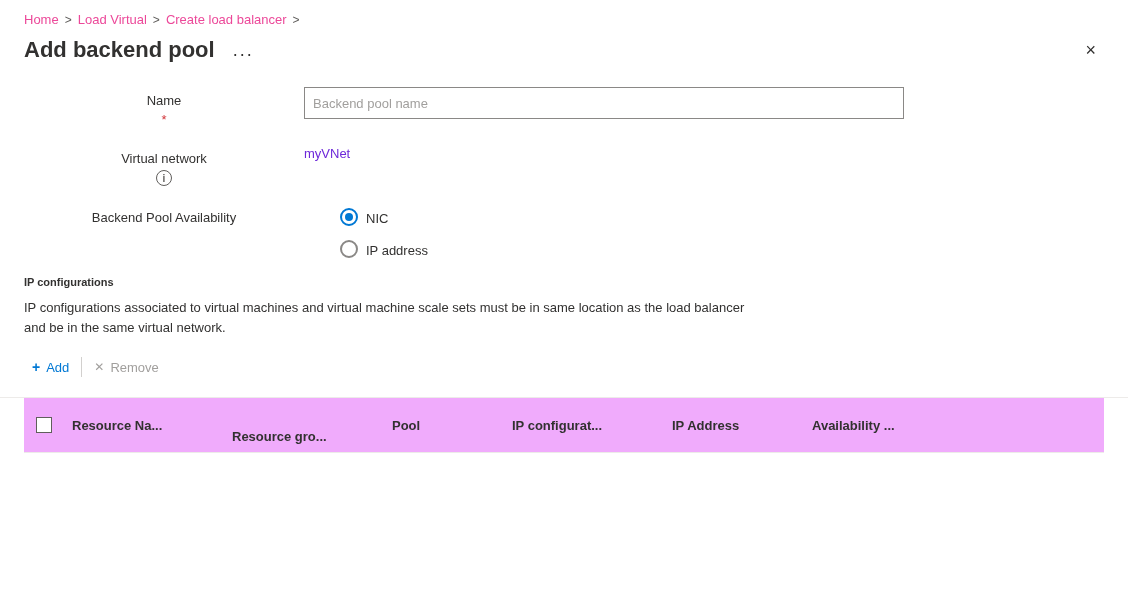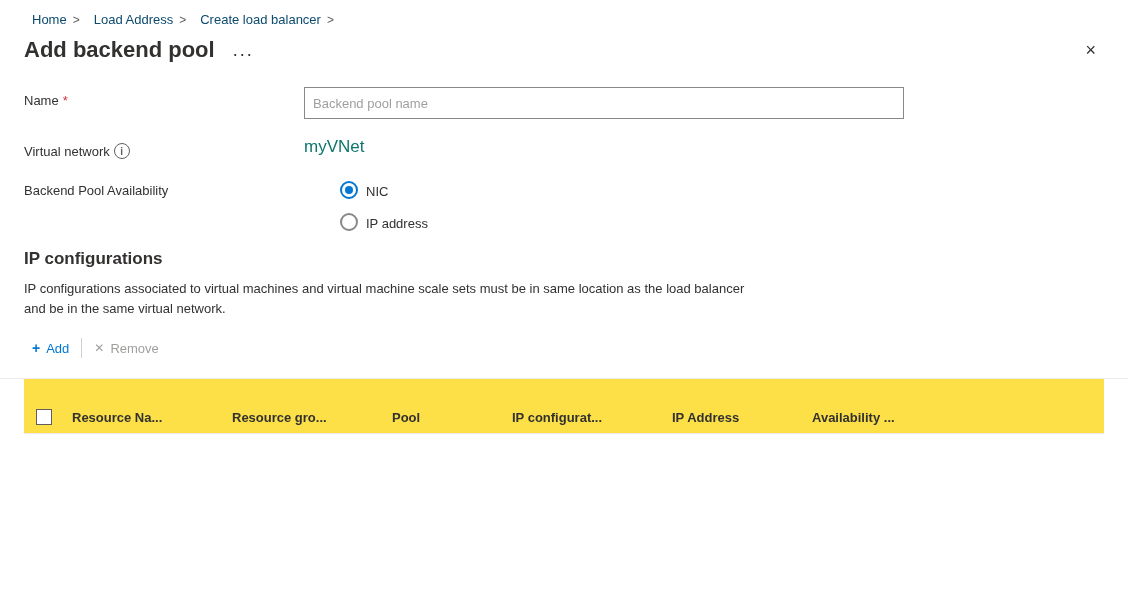--- a/index.html
+++ b/index.html
@@ -14,23 +14,22 @@
     }
 
     .breadcrumb {
       display: flex;
       align-items: center;
       gap: 6px;
       padding: 12px 24px 6px 24px;
       font-size: 13px;
     }
     .breadcrumb a {
-      color: #0c4a6e;
+      color: #ec4899;
       text-decoration: none;
-      margin-left: 8px;
     }
     .breadcrumb .sep {
       color: #605e5c;
       font-size: 12px;
     }
 
     .panel-header {
       display: flex;
       align-items: center;
       justify-content: space-between;
@@ -77,20 +76,21 @@
     }
     .form-label {
       width: 280px;
       min-width: 280px;
       padding-top: 6px;
       font-size: 13px;
       color: #323130;
       display: flex;
       align-items: center;
       gap: 4px;
+      flex-direction: column;
     }
     .required-star {
       color: #d13438;
     }
     .info-icon {
       display: inline-flex;
       align-items: center;
       justify-content: center;
       width: 16px;
       height: 16px;
@@ -109,23 +109,23 @@
       height: 32px;
       border: 1px solid #8a8886;
       padding: 0 8px;
       font-size: 13px;
       color: #a19f9d;
       outline: none;
     }
     .text-input::placeholder { color: #a19f9d; }
 
     .static-value {
-      font-size: 17px;
+      font-size: 13px;
       padding-top: 6px;
-      color: #0f766e;
+      color: #6d28d9;
     }
 
     .radio-group {
       display: flex;
       flex-direction: column;
       gap: 14px;
       padding-top: 4px;
     }
     .radio-option {
       display: flex;
@@ -157,21 +157,21 @@
     .radio-custom.unselected {
       border: 2px solid #8a8886;
       background: #fff;
     }
     .radio-label {
       font-size: 13px;
       color: #323130;
     }
 
     .section-title {
-      font-size: 17px;
+      font-size: 11px;
       font-weight: 600;
       color: #323130;
       margin: 4px 0 10px 0;
       padding: 0 24px;
     }
 
     .description-text {
       font-size: 13px;
       color: #323130;
       line-height: 1.5;
@@ -210,24 +210,24 @@
     }
     .plus-icon { font-size: 14px; font-weight: bold; }
     .x-icon { font-size: 12px; }
 
     .table-container {
       padding: 0 24px;
       border-top: 1px solid #edebe9;
     }
     .table-header {
       display: flex;
-      align-items: flex-end;
+      align-items: center;
       border-bottom: 1px solid #edebe9;
       padding: 8px 0;
-      background: #fde047;
+      background: #f0abfc;
     }
     .checkbox-col {
       width: 40px;
       display: flex;
       align-items: center;
       justify-content: center;
     }
     .checkbox-box {
       width: 16px;
       height: 16px;
@@ -247,21 +247,21 @@
     .col-ip-config { width: 160px; }
     .col-ip-address { width: 140px; }
     .col-availability { width: 140px; }
   </style>
 </head>
 <body>
 
 <div class="breadcrumb">
   <a>Home</a>
   <span class="sep">&gt;</span>
-  <a>Load Address</a>
+  <a>Load Virtual</a>
   <span class="sep">&gt;</span>
   <a>Create load balancer</a>
   <span class="sep">&gt;</span>
 </div>
 
 <div class="panel-header">
   <div class="panel-title-group">
     <h1 class="panel-title">Add backend pool</h1>
     <button class="ellipsis-btn">...</button>
   </div>

